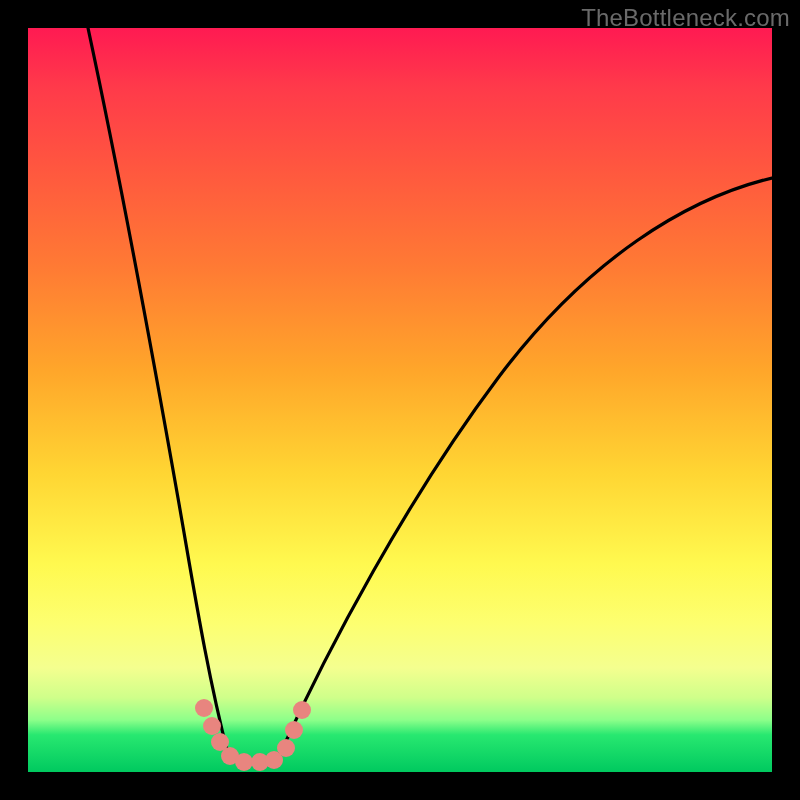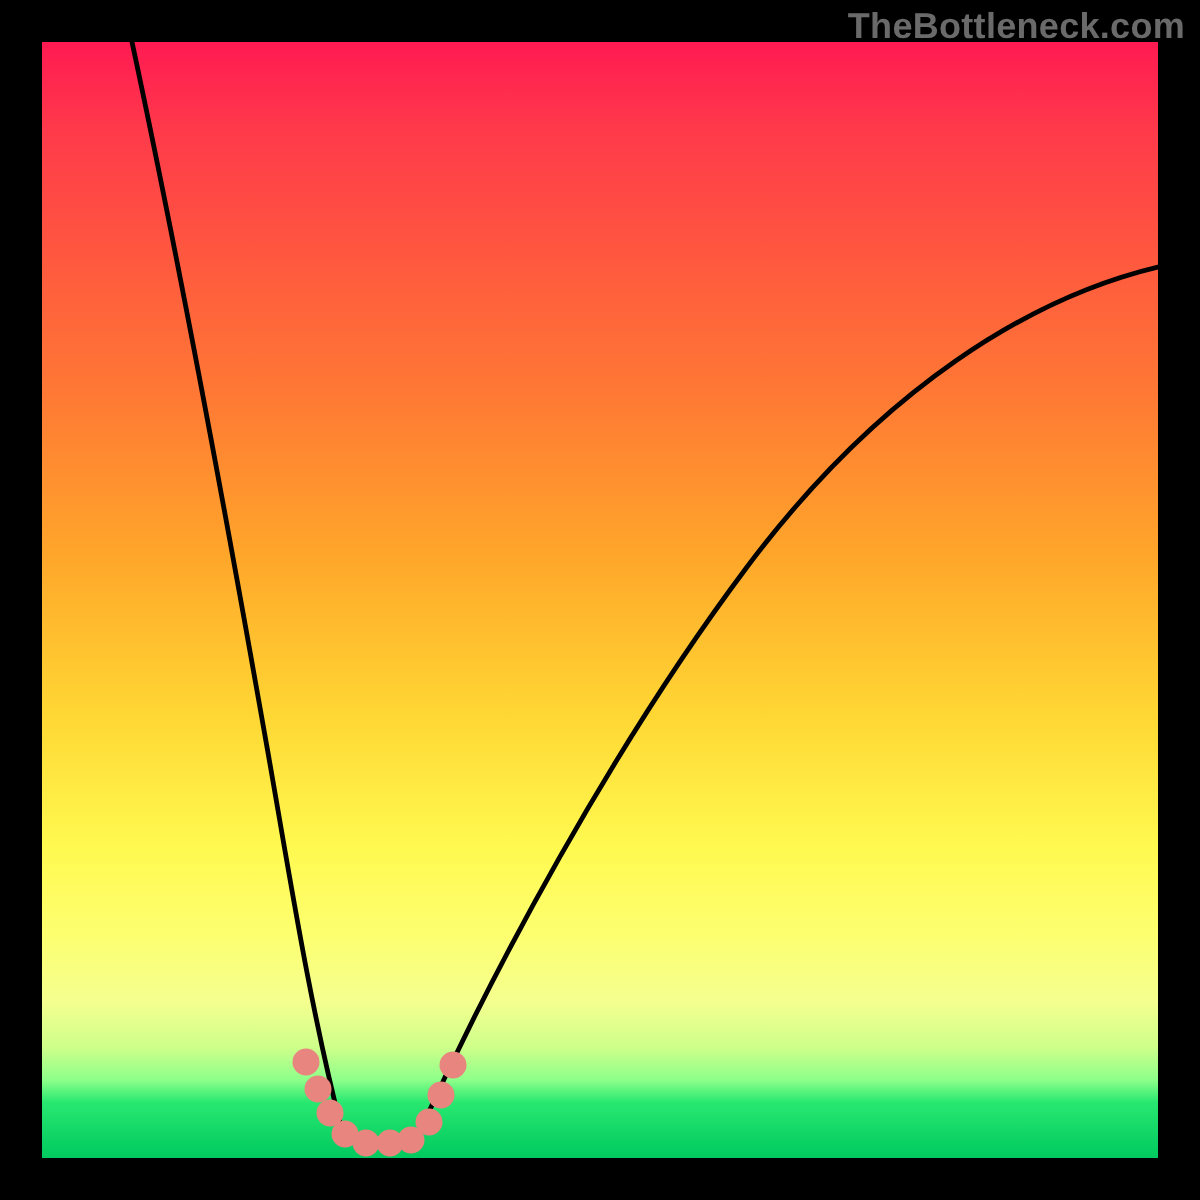--- a/index.html
+++ b/index.html
@@ -48,21 +48,21 @@
     width: 744px;
     height: 744px;
   }
   .watermark {
     position: absolute;
     top: 4px;
     right: 10px;
     color: #6a6a6a;
     font-size: 24px;
     letter-spacing: 0.2px;
-    font-weight: 700;
+    font-weight: 400;
     user-select: none;
   }
 </style>
 </head>
 <body>
 
 <div class="frame">
   <div class="plot">
     <svg class="curves" viewBox="0 0 744 744">
 

